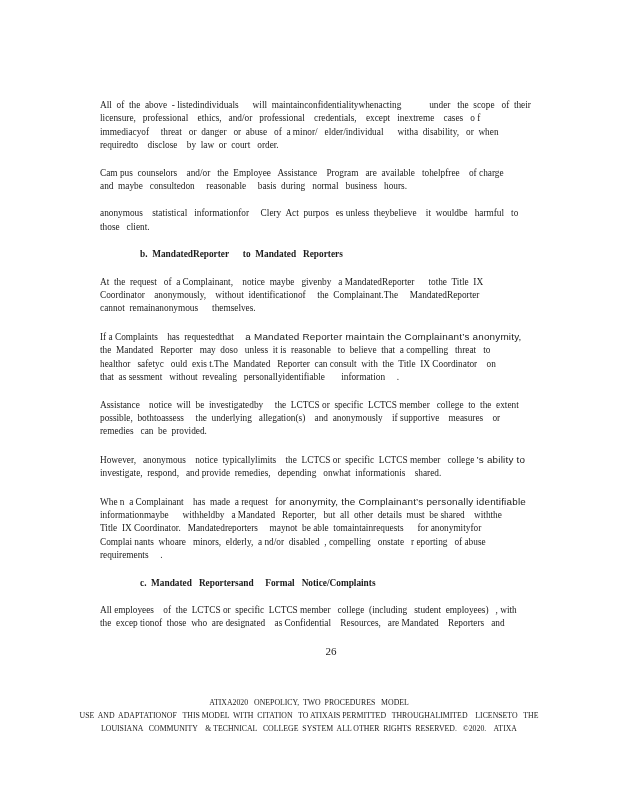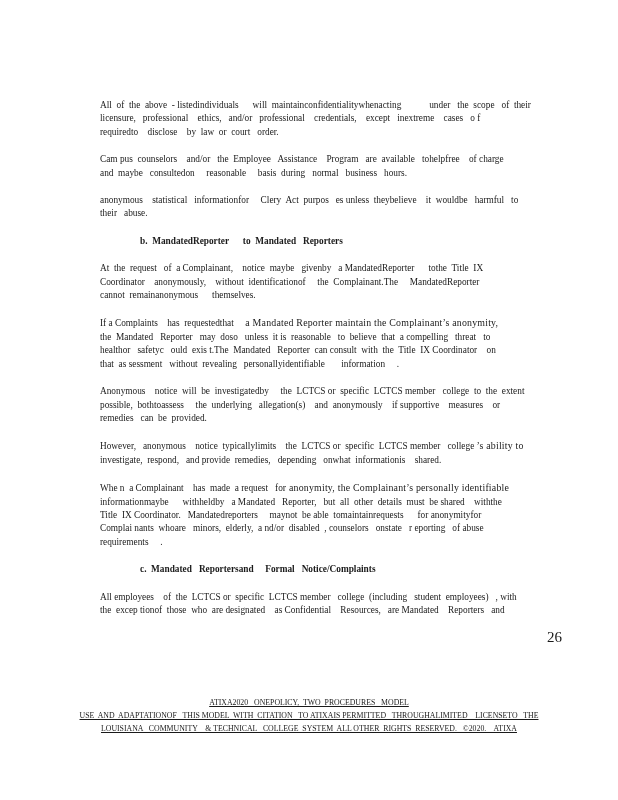--- a/index.html
+++ b/index.html
@@ -28,92 +28,92 @@
   .block { margin: 0 0 14px 0; }
   .line {
     white-space: pre;
     font-size: 9.3px;
     line-height: 13.4px;
   }
   .heading { padding-left: 40px; }
   .heading .line { font-weight: 700; }
   .norm { font-family: "Liberation Serif", serif; }
   .alt {
-    font-family: Liberation Serif, serif;
+    font-family: Liberation Sans, sans-serif;
     font-size: 9.9px;
     letter-spacing: 0.2px;
   }
   .page-number {
-    text-align: right;
-    font-size: 15px;
+    text-align: center;
+    font-size: 11px;
     line-height: 13.4px;
     margin-top: 0;
   }
   .footer {
     position: absolute;
     top: 696px;
     left: 0;
     width: 618px;
     text-align: center;
   }
   .footer .fline {
     white-space: pre;
     font-size: 7.8px;
     line-height: 13px;
     color: #1a1a1a;
-    text-decoration: underline;
   }
 </style>
 </head>
 <body>
 
 <div class="page">
   <div class="content">
     <div>
         <div class="block para">
           <div class="line"><span class="norm">All  of  the  above  - listedindividuals      will  maintainconfidentialitywhenacting            under   the  scope   of  their</span></div>
           <div class="line"><span class="norm">licensure,   professional    ethics,   and/or   professional    credentials,    except   inextreme    cases   o f</span></div>
+          <div class="line"><span class="norm">immediacyof     threat   or  danger   or  abuse   of  a minor/   elder/individual      witha  disability,   or  when</span></div>
           <div class="line"><span class="norm">requiredto    disclose    by  law  or  court   order.</span></div>
         </div>
         <div class="block para">
           <div class="line"><span class="norm">Cam pus  counselors    and/or   the  Employee   Assistance    Program   are  available   tohelpfree    of charge</span></div>
           <div class="line"><span class="norm">and  maybe   consultedon     reasonable     basis  during   normal   business   hours.</span></div>
         </div>
         <div class="block para">
           <div class="line"><span class="norm">anonymous    statistical   informationfor     Clery  Act  purpos   es unless  theybelieve    it  wouldbe   harmful   to</span></div>
-          <div class="line"><span class="norm">their   abuse.</span></div>
+          <div class="line"><span class="norm">those   client.</span></div>
         </div>
         <div class="block heading">
           <div class="line"><span class="norm">b.  MandatedReporter      to  Mandated   Reporters</span></div>
         </div>
         <div class="block para">
           <div class="line"><span class="norm">At  the  request   of  a Complainant,    notice  maybe   givenby   a MandatedReporter      tothe  Title  IX</span></div>
           <div class="line"><span class="norm">Coordinator    anonymously,    without  identificationof     the  Complainant.The     MandatedReporter</span></div>
           <div class="line"><span class="norm">cannot  remainanonymous      themselves.</span></div>
         </div>
         <div class="block para">
           <div class="line"><span class="norm">If a Complaints    has  requestedthat     </span><span class="alt">a Mandated Reporter maintain the Complainant’s anonymity,</span></div>
           <div class="line"><span class="norm">the  Mandated   Reporter   may  doso   unless  it is  reasonable   to  believe  that  a compelling   threat   to</span></div>
           <div class="line"><span class="norm">healthor   safetyc   ould  exis t.The  Mandated   Reporter  can consult  with  the  Title  IX Coordinator    on</span></div>
           <div class="line"><span class="norm">that  as sessment   without  revealing   personallyidentifiable       information     .</span></div>
         </div>
         <div class="block para">
-          <div class="line"><span class="norm">Anonymous    notice  will  be  investigatedby     the  LCTCS or  specific  LCTCS member   college  to  the  extent</span></div>
+          <div class="line"><span class="norm">Assistance    notice  will  be  investigatedby     the  LCTCS or  specific  LCTCS member   college  to  the  extent</span></div>
           <div class="line"><span class="norm">possible,  bothtoassess     the  underlying   allegation(s)    and  anonymously    if supportive    measures    or</span></div>
           <div class="line"><span class="norm">remedies   can  be  provided.</span></div>
         </div>
         <div class="block para">
           <div class="line"><span class="norm">However,   anonymous    notice  typicallylimits    the  LCTCS or  specific  LCTCS member   college </span><span class="alt">’s ability to</span></div>
           <div class="line"><span class="norm">investigate,  respond,   and provide  remedies,   depending   onwhat  informationis    shared.</span></div>
         </div>
         <div class="block para">
           <div class="line"><span class="norm">Whe n  a Complainant    has  made  a request   fo</span><span class="alt">r anonymity, the Complainant’s personally identifiable</span></div>
           <div class="line"><span class="norm">informationmaybe      withheldby   a Mandated   Reporter,   but  all  other  details  must  be shared    withthe</span></div>
           <div class="line"><span class="norm">Title  IX Coordinator.   Mandatedreporters     maynot  be able  tomaintainrequests      for anonymityfor</span></div>
-          <div class="line"><span class="norm">Complai nants  whoare   minors,  elderly,  a nd/or  disabled  , counselors   onstate   r eporting   of abuse</span></div>
+          <div class="line"><span class="norm">Complai nants  whoare   minors,  elderly,  a nd/or  disabled  , compelling   onstate   r eporting   of abuse</span></div>
           <div class="line"><span class="norm">requirements     .</span></div>
         </div>
         <div class="block heading">
           <div class="line"><span class="norm">c.  Mandated   Reportersand     Formal   Notice/Complaints</span></div>
         </div>
         <div class="block para">
           <div class="line"><span class="norm">All employees    of  the  LCTCS or  specific  LCTCS member   college  (including   student  employees)   , with</span></div>
           <div class="line"><span class="norm">the  excep tionof  those  who  are designated    as Confidential    Resources,   are Mandated    Reporters   and</span></div>
         </div>
       </div>

